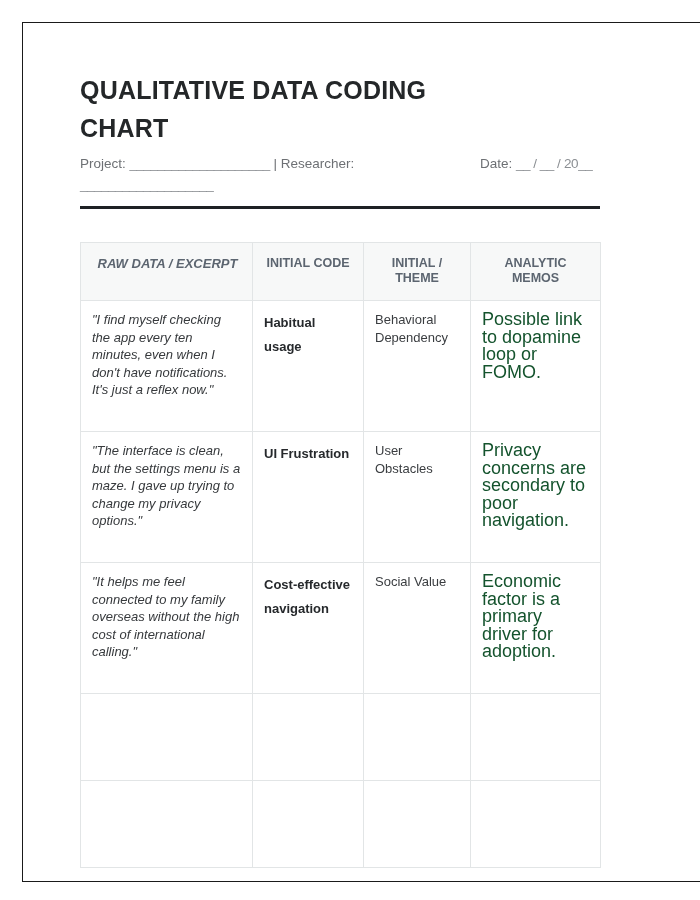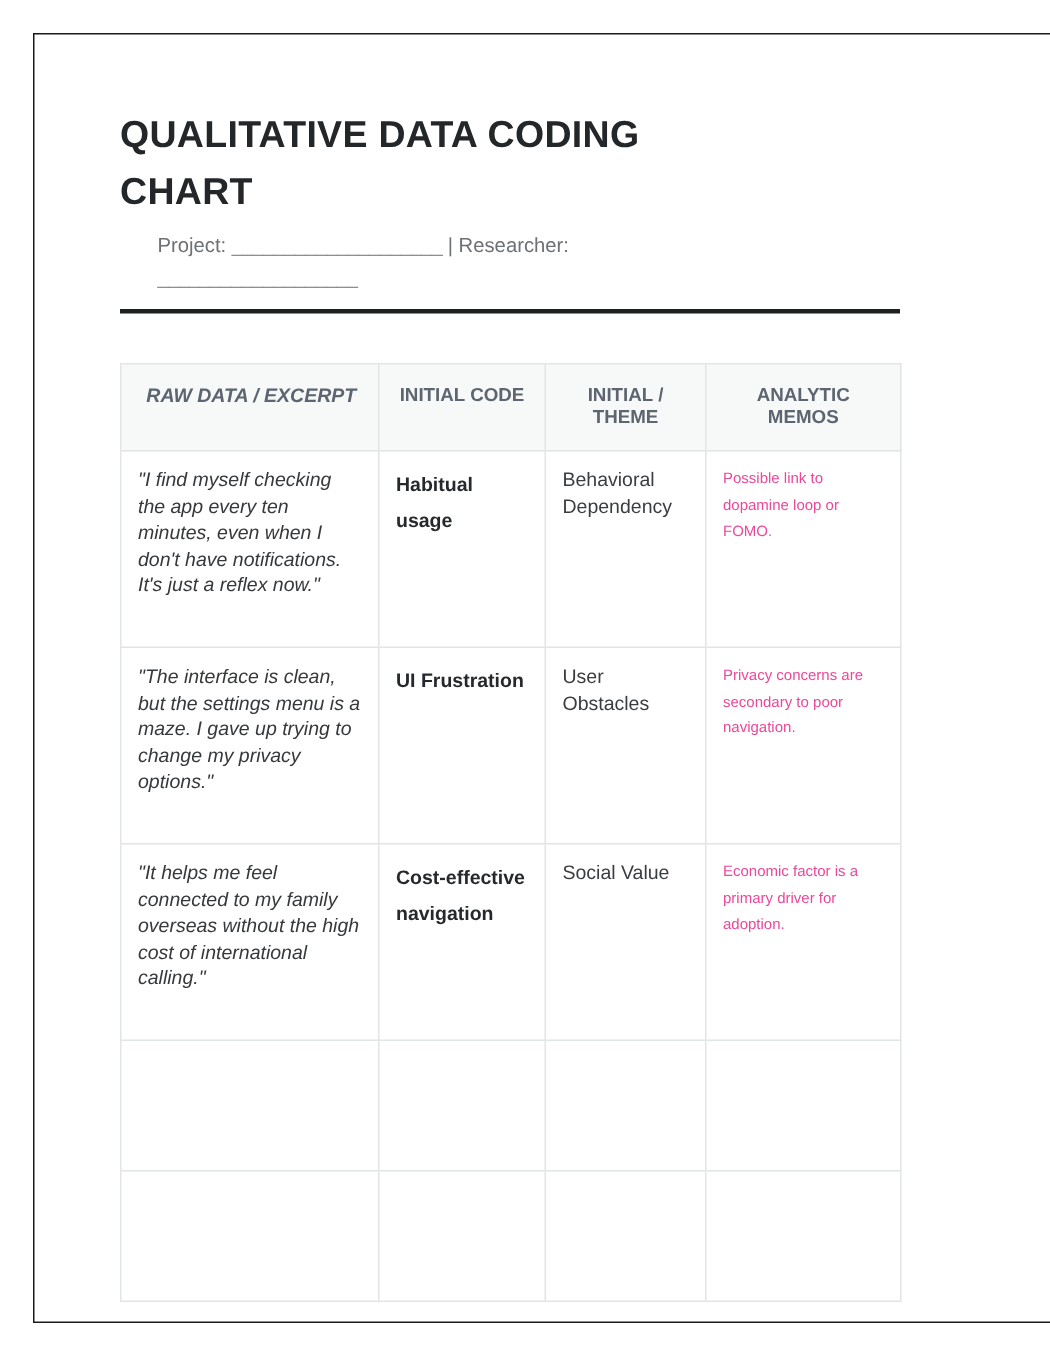--- a/index.html
+++ b/index.html
@@ -46,21 +46,20 @@
     max-width: 380px;
   }
 
   #meta-row {
     display: flex;
     align-items: flex-start;
     justify-content: space-between;
     color: #6d7074;
     font-size: 13.5px;
     line-height: 21px;
-    margin-left: 25px;
   }
   #meta-left   { max-width: 330px; }
   #meta-right  { width: 120px; text-align: left; padding-top: 0; }
 
   .fill-line {
     color: #8b8f93;
     letter-spacing: -0.5px;
   }
 
   #title-rule {
@@ -118,22 +117,22 @@
     color: #26292c;
     font-size: 13px;
     line-height: 24px;
   }
   td.cell-category {
     color: #3a3d40;
     font-size: 13px;
     line-height: 17.5px;
   }
   td.cell-memo {
-    color: #ec4899;
-    font-size: 10px;
+    color: #14532d;
+    font-size: 18px;
     line-height: 17.5px;
     margin-left: 16px;
   }
 
   tr.data-row    { height: 131px; }
   tr.row-first   { height: 131px; }
   tr.blank-row   { height: 87px; }
 </style>
 </head>
 <body>
@@ -142,20 +141,25 @@
   <div id="page-inner">
 
     <h1 id="doc-title">QUALITATIVE DATA CODING CHART</h1>
 
     <div id="meta-row">
       <div id="meta-left">
         <span>Project:</span>
         <span class="fill-line">____________________</span>
         <span>| Researcher:</span>
         <span class="fill-line">___________________</span>
+      </div>
+      <div id="meta-right">
+        <span>Date:</span>
+        <span class="fill-line">__ / __ /</span>
+        <span class="fill-line">20__</span>
       </div>
     </div>
 
     <div id="title-rule"></div>
 
     <table id="coding-table">
       <colgroup>
         <col class="c1">
           <col class="c2">
           <col class="c3">

